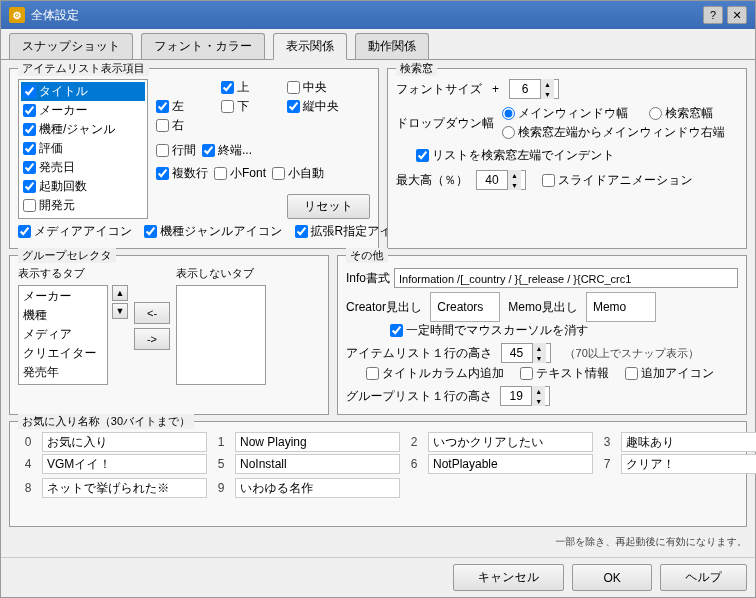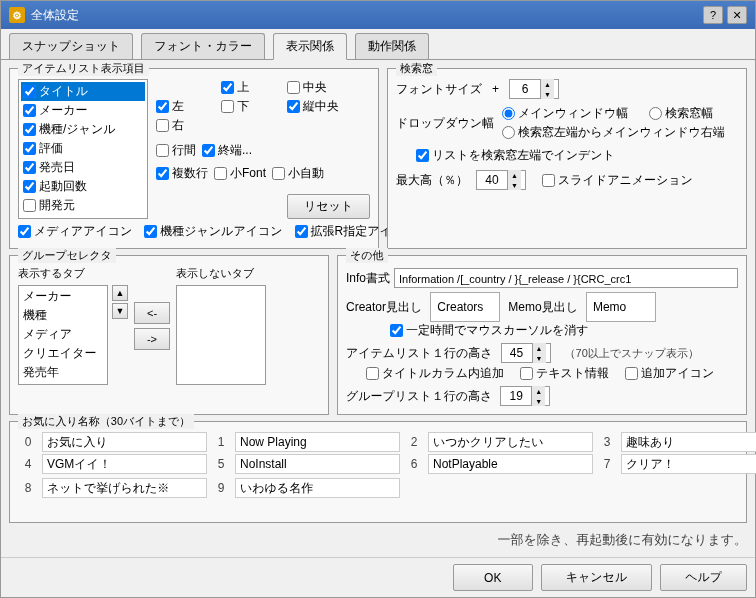--- a/index.html
+++ b/index.html
@@ -396,21 +396,21 @@
       gap: 8px;
     }
     .main-right {
       flex: 1;
       display: flex;
       flex-direction: column;
       gap: 6px;
     }
     .notice-text {
       text-align: right;
-      font-size: 13px;
+      font-size: 10px;
       color: #444;
       margin-top: 2px;
     }
     .action-bar {
       display: flex;
       justify-content: flex-end;
       gap: 8px;
       padding: 6px 8px;
       border-top: 1px solid #ccc;
     }
@@ -762,17 +762,17 @@
             <span></span>
             <span></span>
         </div>
       </div>
     </div>
 
     <div class="notice-text">一部を除き、再起動後に有効になります。</div>
   </div>
 
   <div class="action-bar">
+    <button class="action-btn">キャンセル</button>
     <button class="action-btn">OK</button>
-    <button class="action-btn">キャンセル</button>
     <button class="action-btn">ヘルプ</button>
   </div>
 </div>
 
 </body></html>

